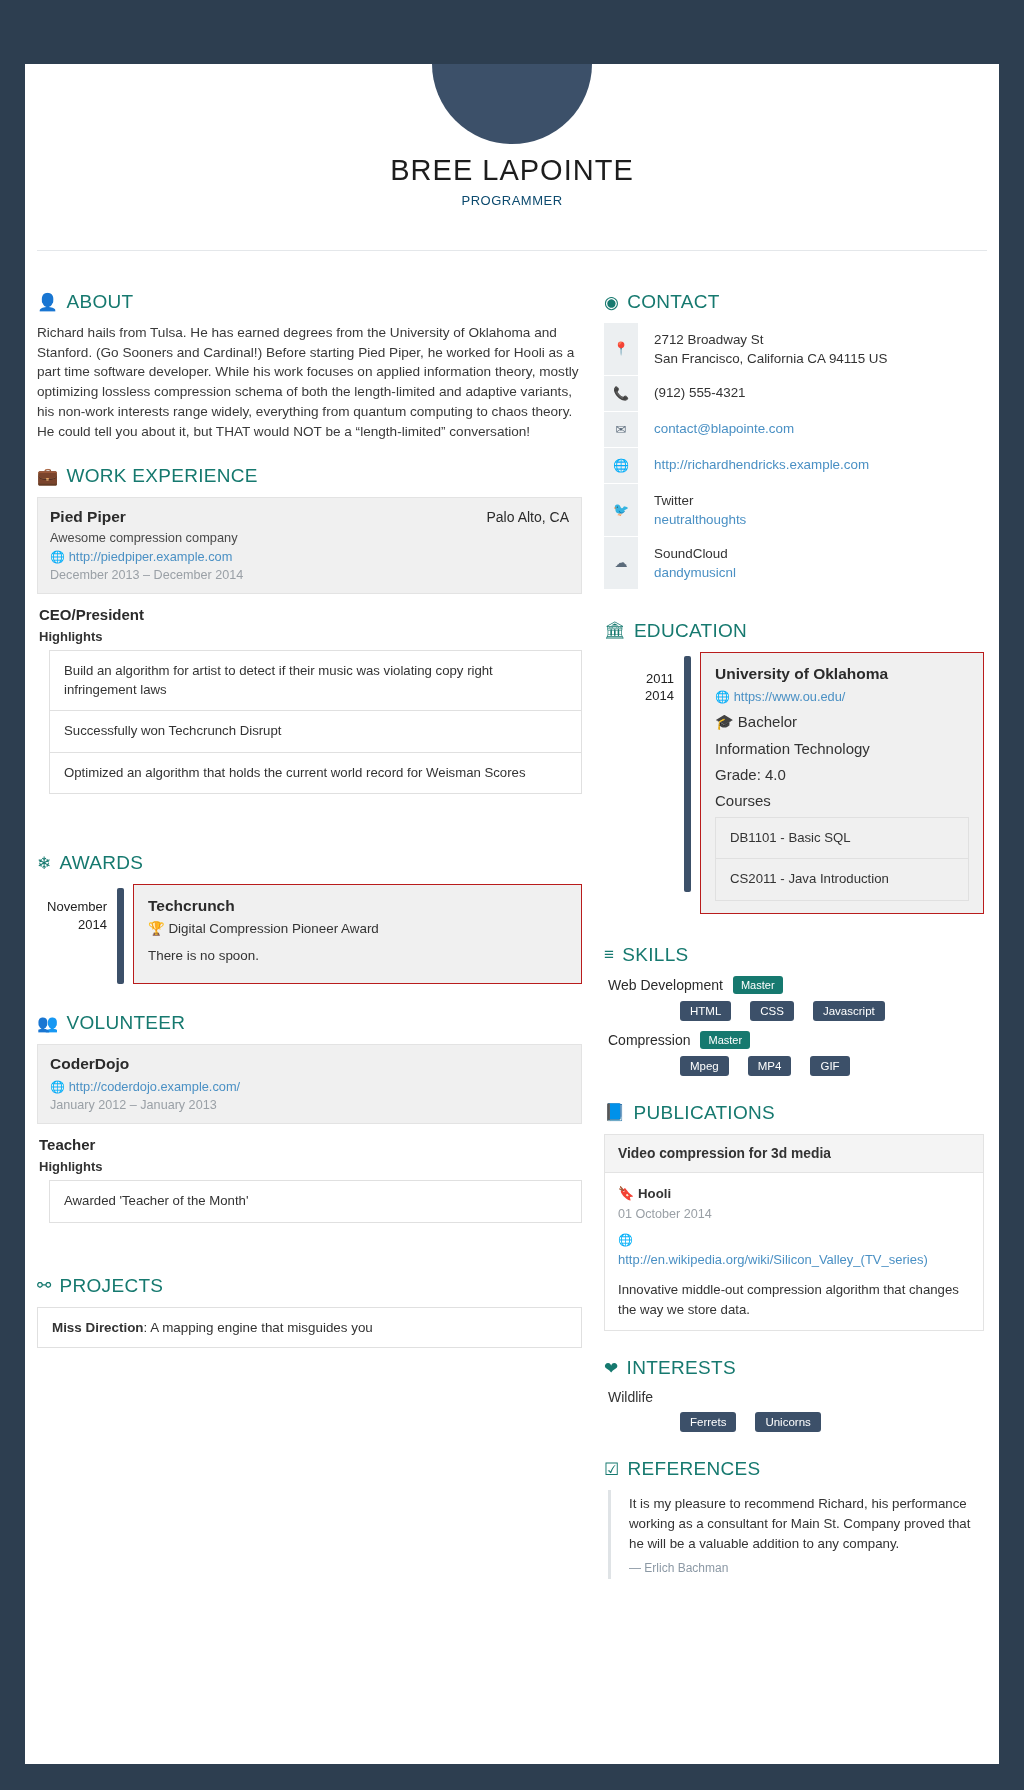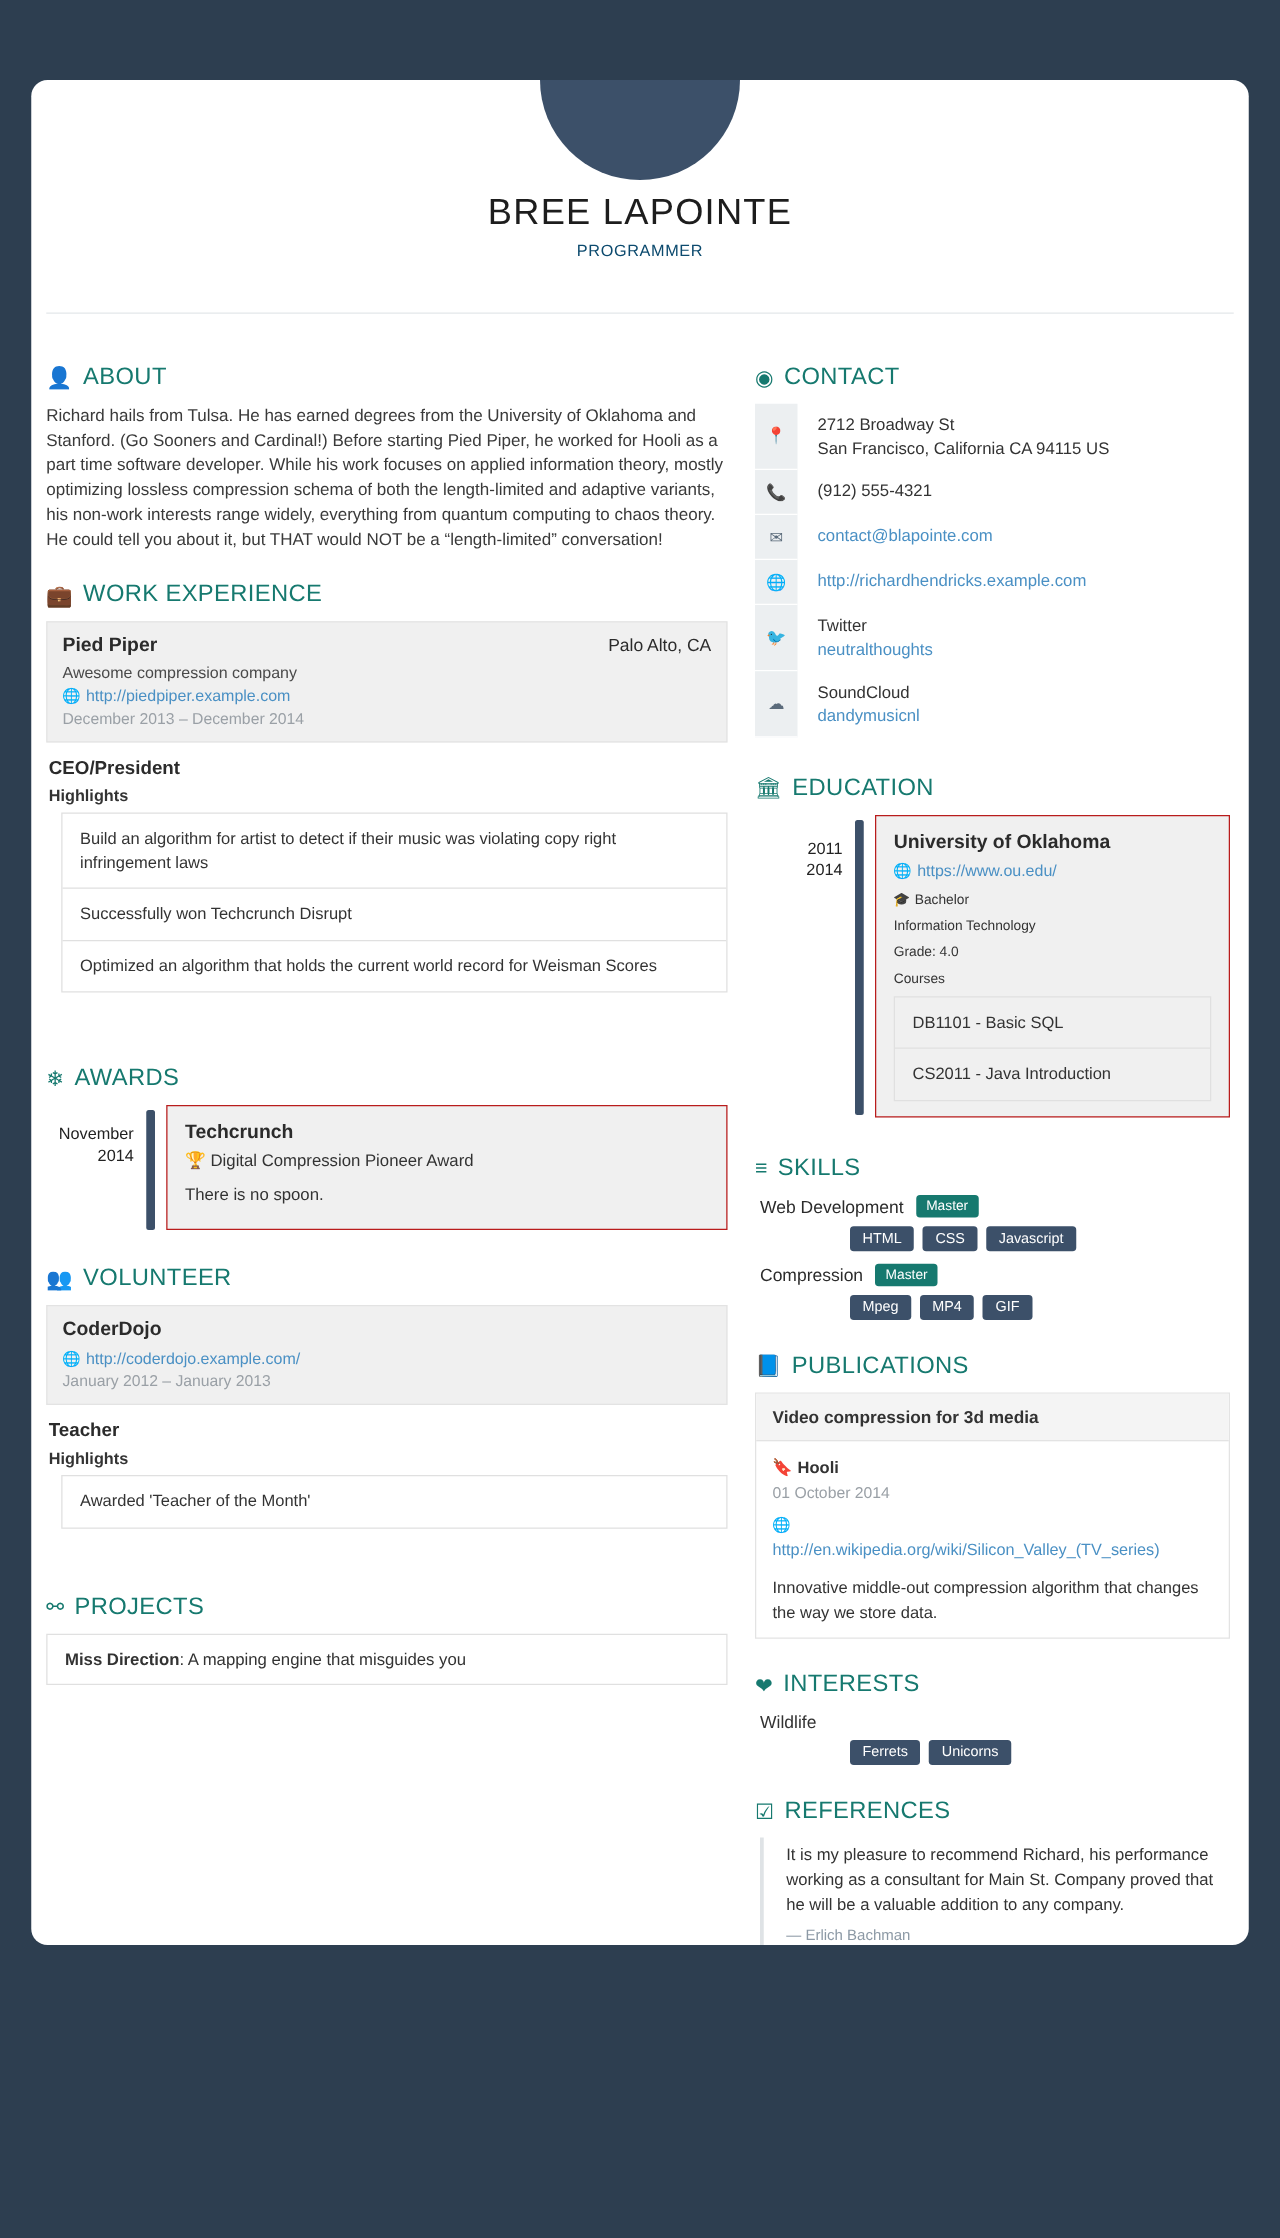--- a/index.html
+++ b/index.html
@@ -8,24 +8,23 @@
     width:1024px; height:1790px;
     background:#2d3e50;
     font-family:"Liberation Sans", sans-serif;
     font-size:13.5px;
     color:#333;
     overflow:hidden;
   }
   .page {
     position:absolute;
     left:25px; top:64px;
-    width:974px; height:1492px;
+    width:974px; height:1700px;
     background:#ffffff;
     overflow:hidden;
-    border-radius:13px;
   }
   
   .header { text-align:center; padding-top:0; position:relative; height:160px;}
   .avatar {
     width:160px; height:160px; border-radius:50%;
     background:#3c5069; margin:0 auto; position:relative; top:-80px;
   }
   .name {
     font-size:29px; color:#1d1d1d; letter-spacing:1px;
     font-weight:normal; margin-top:-70px;
@@ -71,34 +70,34 @@
   .cicon {
     width:34px; min-height:36px; background:#eceff1; color:#5b6b7b;
     display:flex; align-items:center; justify-content:center; font-size:13px;
     border-bottom:1px solid #fff;
   }
   .ctext { padding:7px 0 7px 16px; font-size:13.4px; line-height:1.45;}
   
   .skillrow { display:flex; align-items:center; gap:10px; margin:4px 0 0 4px;}
   .skillname { font-size:14px; color:#2b2b2b;}
   .lvl { background:#16796f; color:#fff; font-size:11px; padding:3px 8px; border-radius:3px;}
-  .tags { margin:7px 0 10px 44px; display:flex; gap:7px; flex-wrap:wrap;padding-left:32px;}
+  .tags { margin:7px 0 10px 44px; display:flex; gap:19px; flex-wrap:wrap;padding-left:32px;}
   .tag { background:#3c5069; color:#fff; font-size:11.5px; padding:4px 10px; border-radius:3px;}
   
   .pub { border:1px solid #e3e3e3; }
   .pub-head { background:#f4f4f4; padding:11px 13px; font-weight:bold; font-size:13.8px; border-bottom:1px solid #e3e3e3;}
   .pub-body { padding:11px 13px; font-size:13.2px; line-height:1.5;}
   
   .ref { border-left:3px solid #dfe3e6; padding:4px 0 4px 18px; margin-left:4px;}
   .ref p { margin:0; font-size:13.3px; line-height:1.48;}
   .ref .who { color:#8c99a5; font-size:12px; margin-top:8px;}
   
   .projbox { border:1px solid #e0e0e0; padding:12px 14px; font-size:13.4px;}
   .coursebox { border:1px solid #e0e0e0; margin-top:8px;}
-  .edu-line { font-size:11px; margin-top:9px;}
+  .edu-line { font-size:15px; margin-top:9px;}
   .edu-title { font-size:15.5px; font-weight:bold; color:#2b2b2b;}
   .icon-inline { color:#4a90c4; font-size:12px;}
 </style>
 </head>
 <body>
 
 <div class="page">
 
   <div class="header">
     <div class="avatar"></div>

